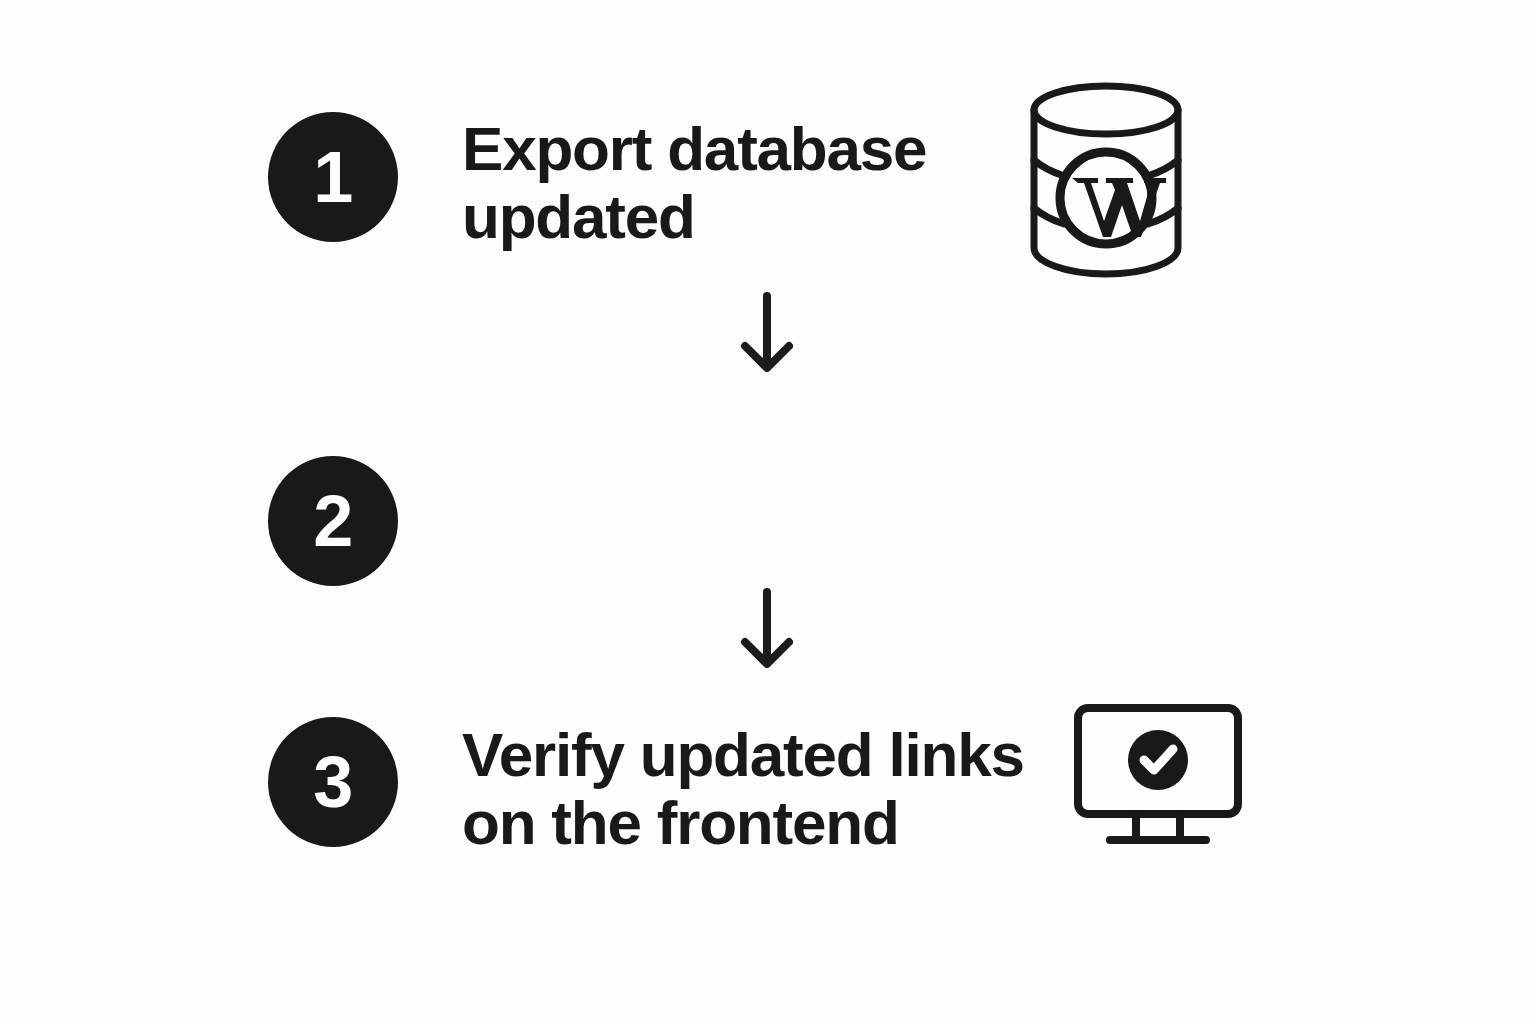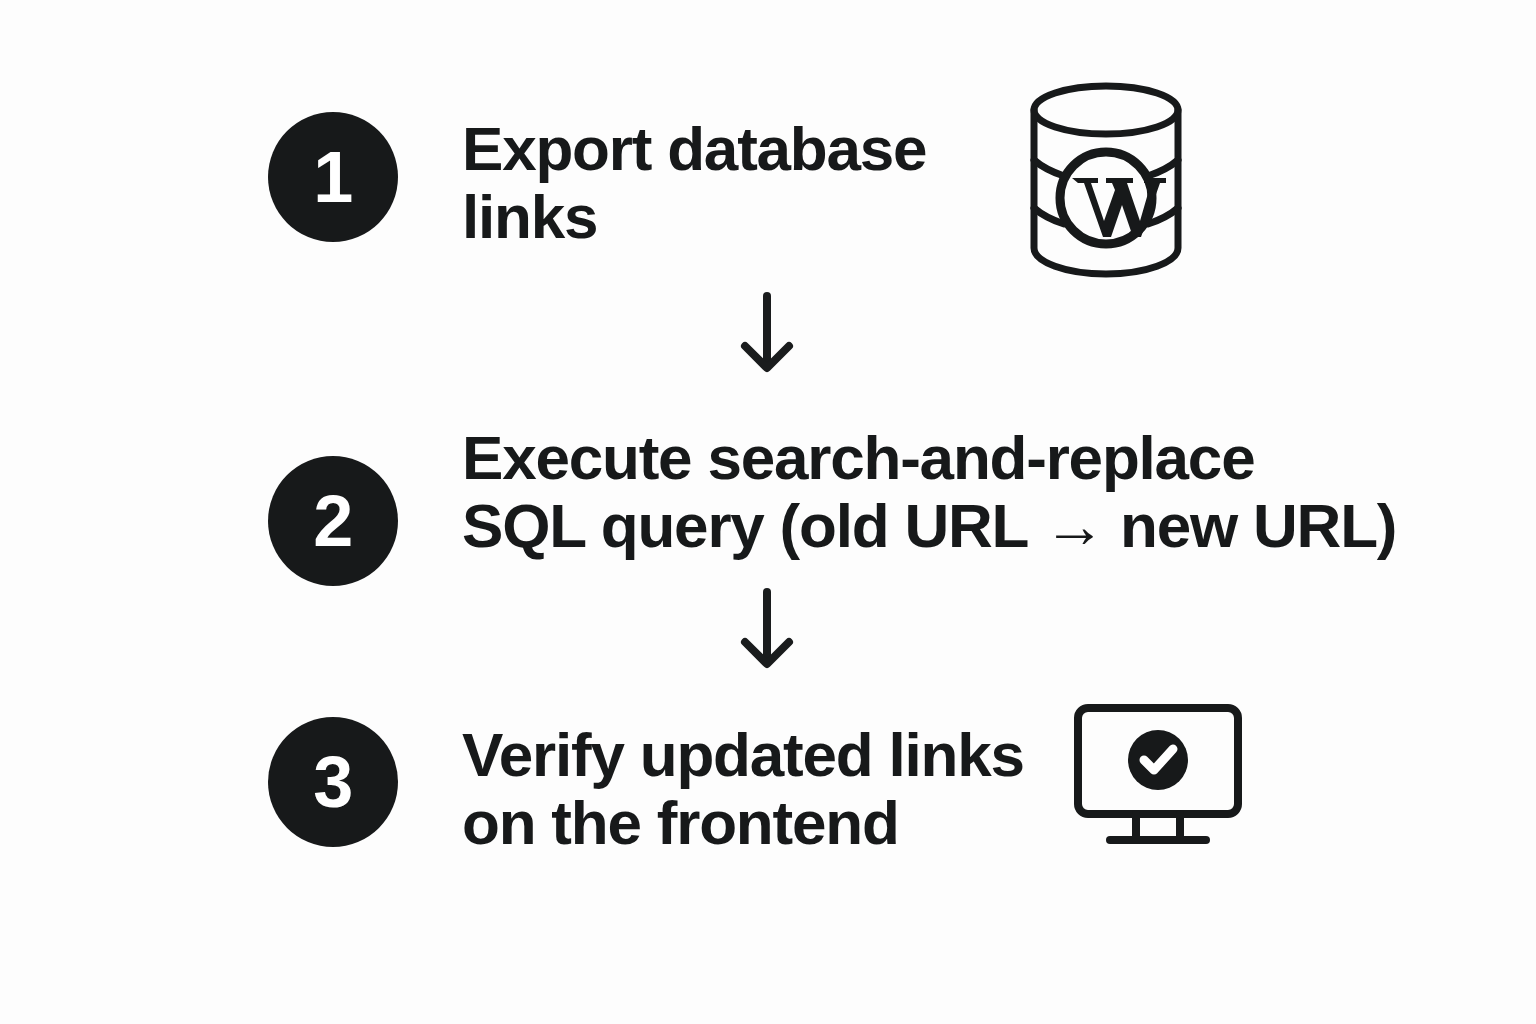--- a/index.html
+++ b/index.html
@@ -93,21 +93,21 @@
   #arrow-2 { left: 737px; top: 588px; }
 </style>
 </head>
 <body>
 
 <div class="canvas">
 
   <div class="step" id="step-1">
     <div class="badge">1</div>
     <div class="step-text">Export database
-links</div>
+updated</div>
   </div>
 
   <div class="icon-db">
     <svg viewBox="0 0 168 210" width="168" height="210" fill="none" xmlns="http://www.w3.org/2000/svg" stroke="#17191a" stroke-width="7" stroke-linecap="round" stroke-linejoin="round">
 
       <ellipse cx="84" cy="30" rx="72" ry="24"></ellipse>
 
       <path d="M12 30 V168 C12 182 44 194 84 194 C124 194 156 182 156 168 V30"></path>
 
       <path d="M12 80 C20 87 30 92 42 96"></path>
@@ -130,22 +130,20 @@
 
   <div class="arrow-connector" id="arrow-1">
     <svg viewBox="0 0 60 86" width="60" height="86" fill="none" xmlns="http://www.w3.org/2000/svg" stroke="#1a1c1d" stroke-width="8" stroke-linecap="round" stroke-linejoin="round">
       <path d="M30 4 V74"></path>
       <path d="M8 54 L30 76 L52 54"></path>
     </svg>
   </div>
 
   <div class="step" id="step-2">
     <div class="badge">2</div>
-    <div class="step-text">Execute search-and-replace
-SQL query (old URL → new URL)</div>
   </div>
 
   <div class="arrow-connector" id="arrow-2">
     <svg viewBox="0 0 60 86" width="60" height="86" fill="none" xmlns="http://www.w3.org/2000/svg" stroke="#1a1c1d" stroke-width="8" stroke-linecap="round" stroke-linejoin="round">
       <path d="M30 4 V74"></path>
       <path d="M8 54 L30 76 L52 54"></path>
     </svg>
   </div>
 
   <div class="step" id="step-3">

